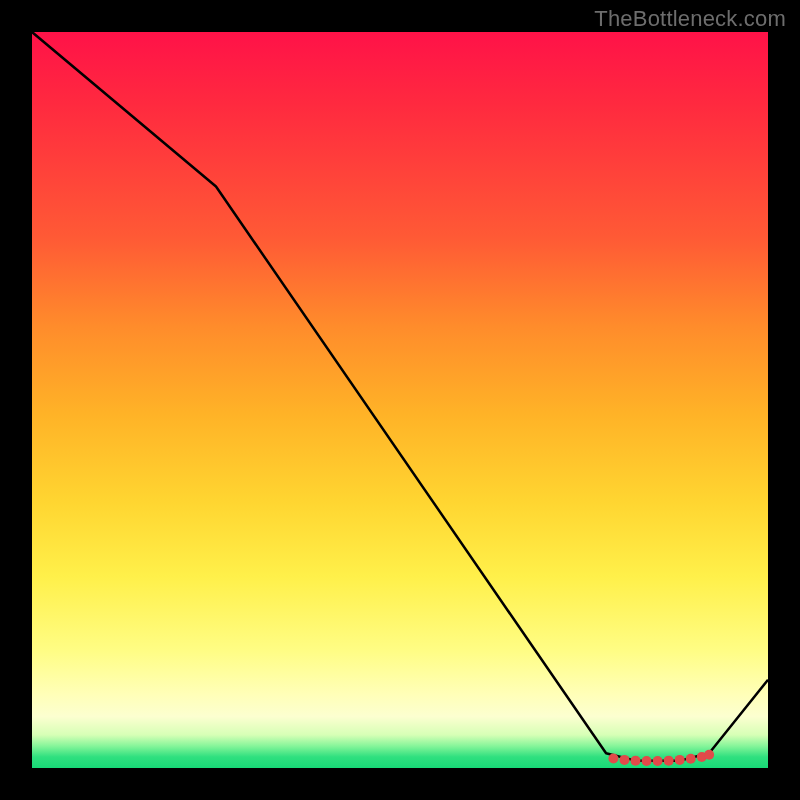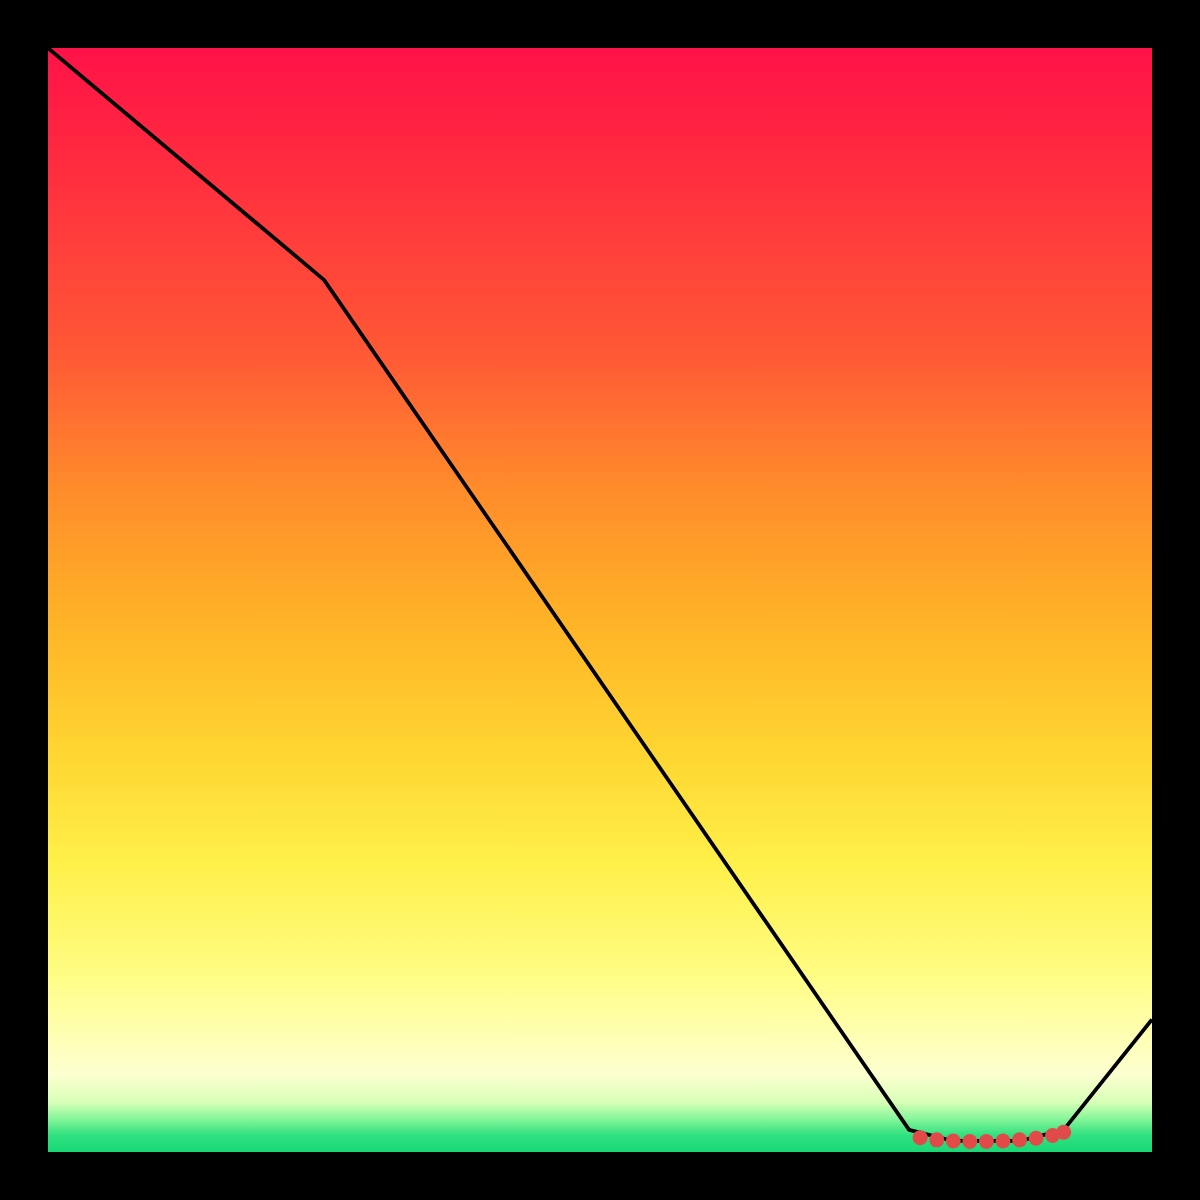--- a/index.html
+++ b/index.html
@@ -77,13 +77,14 @@
           <circle cx="614.56" cy="729.01" r="5" fill="#e24a4a"></circle>
           <circle cx="625.60" cy="729.01" r="5" fill="#e24a4a"></circle>
           <circle cx="636.64" cy="728.64" r="5" fill="#e24a4a"></circle>
           <circle cx="647.68" cy="727.90" r="5" fill="#e24a4a"></circle>
           <circle cx="658.72" cy="726.80" r="5" fill="#e24a4a"></circle>
           <circle cx="669.76" cy="724.96" r="5" fill="#e24a4a"></circle>
           <circle cx="677.12" cy="722.75" r="5" fill="#e24a4a"></circle>
         </g>
     </svg>
   </div>
+  <div class="attribution">TheBottleneck.com</div>
 </div>
 
 </body></html>

